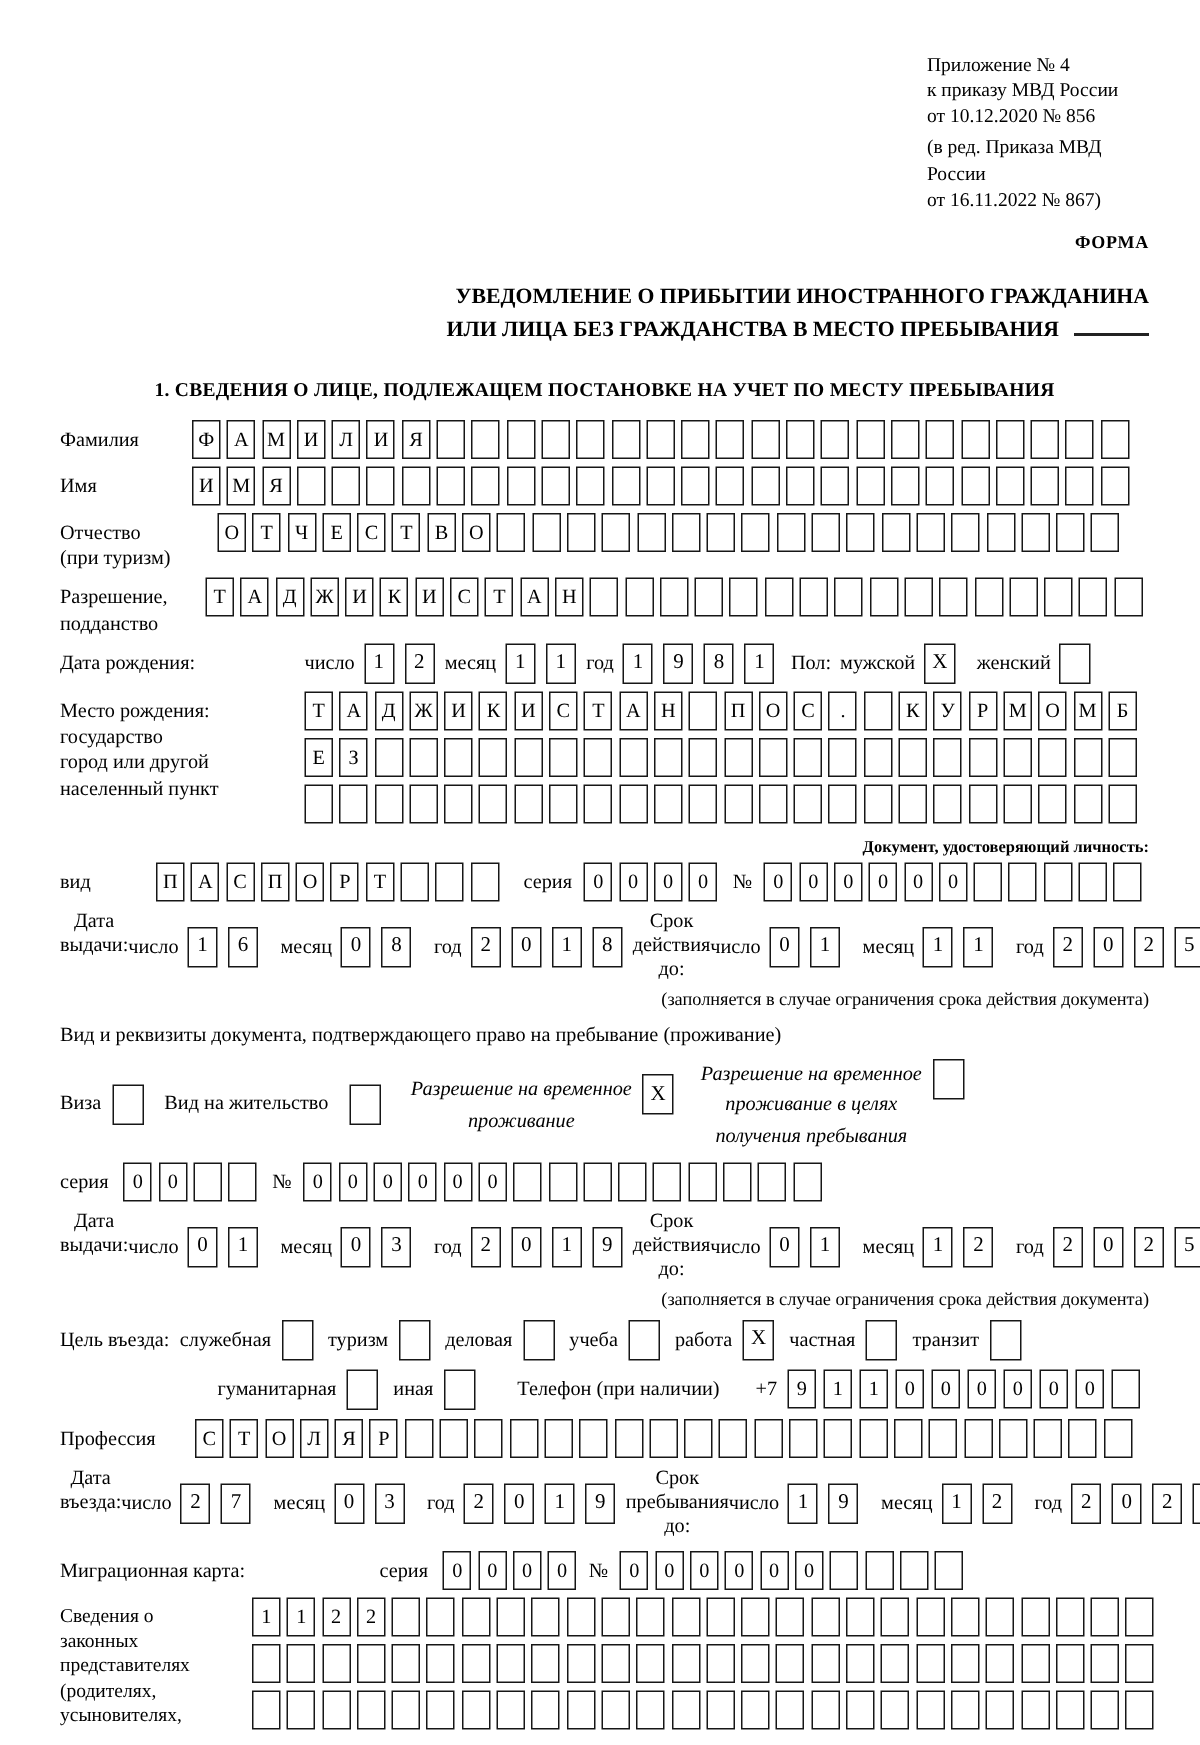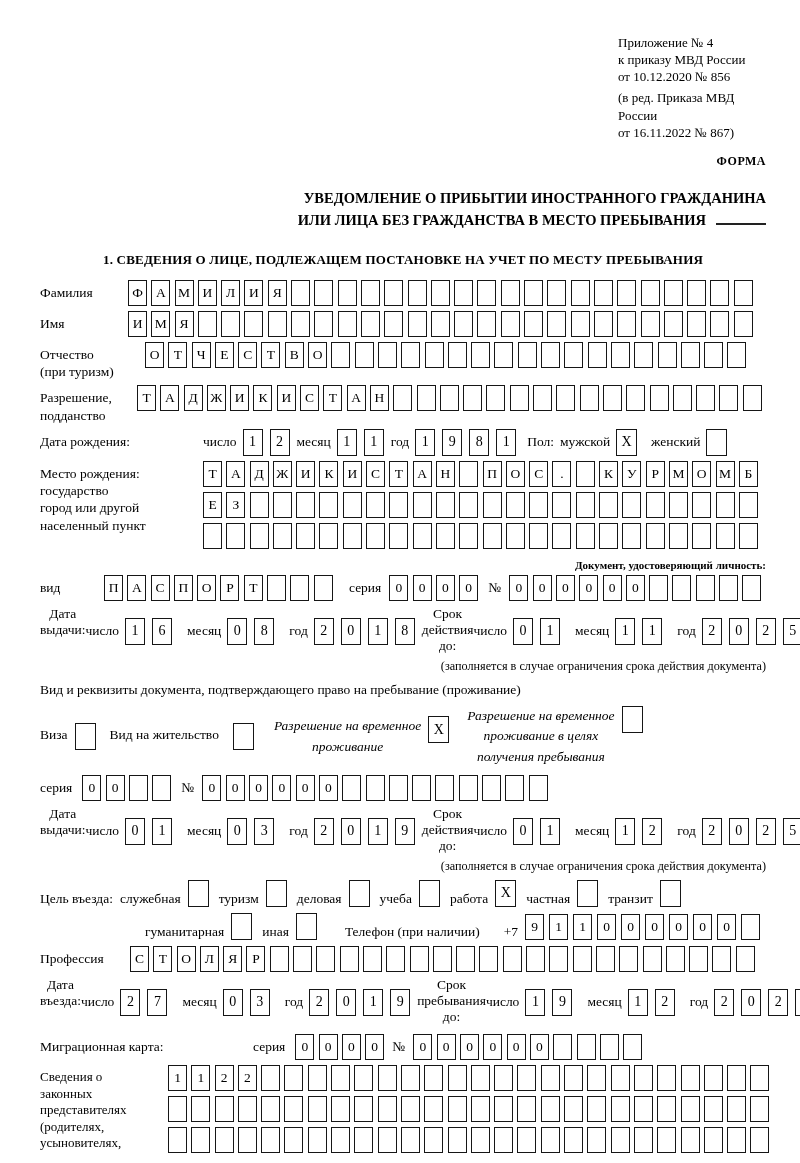--- a/index.html
+++ b/index.html
@@ -45,21 +45,21 @@
   .dg{display:flex;align-items:center;justify-content:flex-end;}
   .dg .lab{margin:0 6px 0 0;}
   .dg .lab2{margin:0 6px 0 8px;}
   .note{text-align:right;font-size:12.2px;margin:1px 0 6px 0;}
 
   .plain{font-size:13.5px;line-height:1.5;}
   .optrow{display:flex;align-items:center;margin:6px 0 8px 0;font-size:13.5px;}
   .opt{display:flex;align-items:flex-start;margin-right:14px;}
   .opt .txt{margin-right:7px;padding-top:4px;}
   .opt .txtc{margin-right:7px;text-align:center;line-height:1.5;font-style:italic;}
-  .purp{display:flex;align-items:flex-end;margin-bottom:6px;font-size:13.5px;}
+  .purp{display:flex;align-items:center;margin-bottom:6px;font-size:13.5px;}
   .purp .pl{margin-right:7px;}
   .purp .gap{margin-left:10px;}
   .indent105{margin-left:105px;}
 </style>
 </head>
 <body>
 
 <div class="page">
 
   <div class="appendix">

